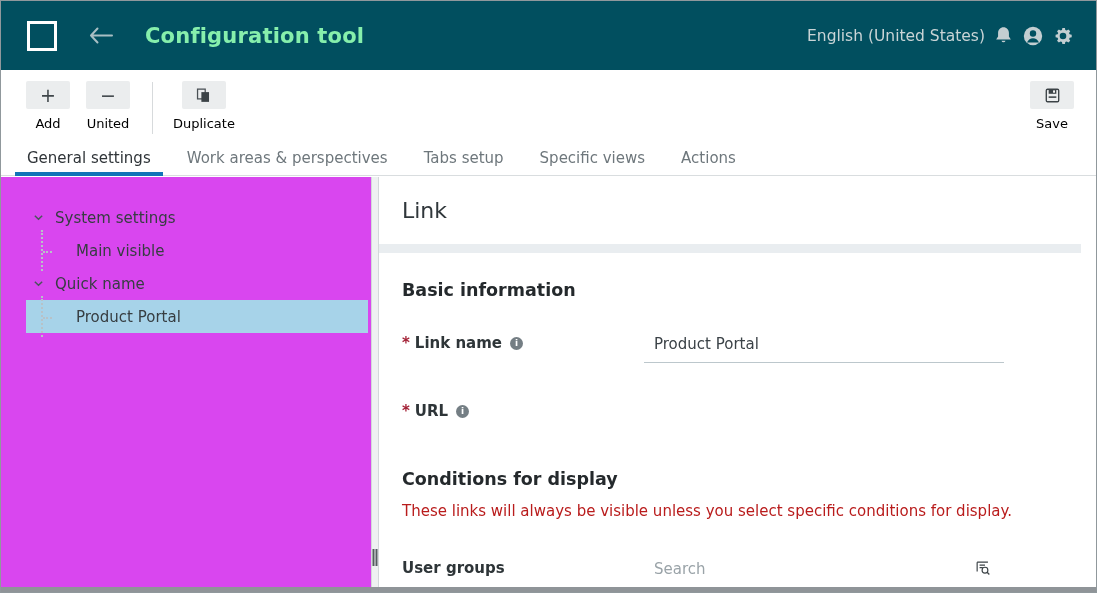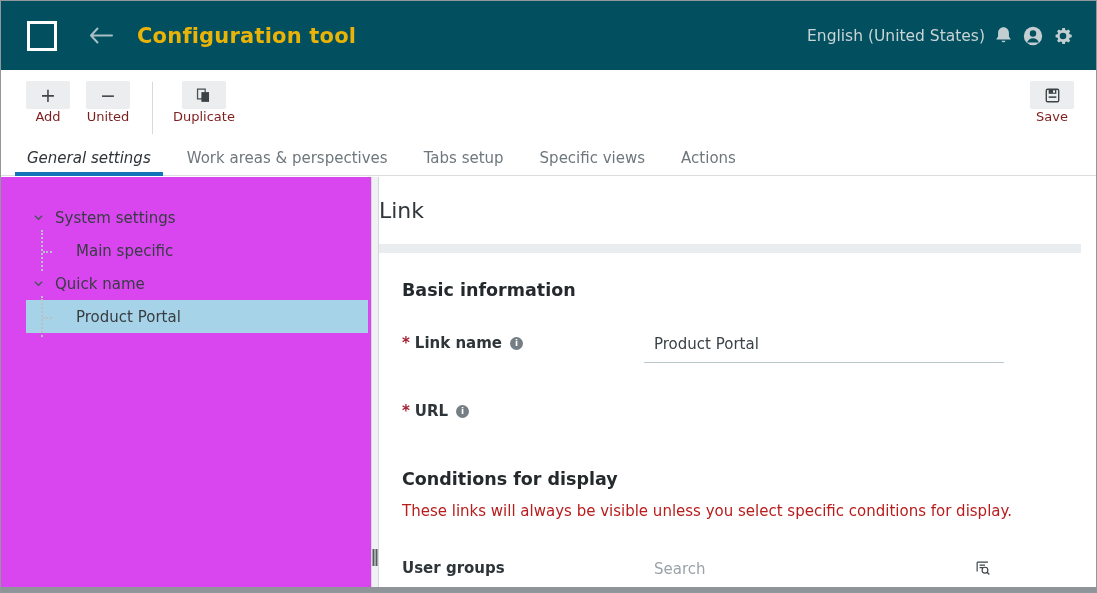--- a/index.html
+++ b/index.html
@@ -7,60 +7,60 @@
     position:relative;width:1097px;height:593px;box-sizing:border-box;
     border:1px solid #90989c;background:#fff;overflow:hidden;
     font-family:"DejaVu Sans","Liberation Sans",sans-serif;
     -webkit-font-smoothing:antialiased;
   }
   
   .app-header{position:absolute;top:0;left:0;right:0;height:69px;background:#014F5F;
     display:flex;align-items:center;padding:0 22px 0 26px;box-sizing:border-box;}
   .logo{width:24px;height:24px;border:3px solid #fff;margin-right:32px;flex:0 0 auto;}
   .back{margin-right:22px;display:flex;align-items:center;cursor:pointer;}
-  .app-title{font-size:21px;font-weight:700;color:#eab308;margin:2px;letter-spacing:.2px;}
+  .app-title{font-size:21px;font-weight:700;color:#86efac;margin:10px;letter-spacing:.2px;}
   .header-right{margin-left:auto;display:flex;align-items:center;gap:8px;}
   .lang{color:#c9d4d6;font-size:15.5px;cursor:pointer;}
   .hicon{display:flex;align-items:center;cursor:pointer;}
   
   .toolbar{position:absolute;top:69px;left:0;right:0;height:71px;background:#fff;
     display:flex;align-items:flex-start;padding:11px 22px 0 25px;box-sizing:border-box;}
   .tool-group{display:flex;align-items:flex-start;}
   .tool-btn{display:flex;flex-direction:column;align-items:center;min-width:44px;cursor:pointer;}
   .btn-face{width:44px;height:28px;background:#ebedee;border-radius:2px;
     display:flex;align-items:center;justify-content:center;font-size:19px;color:#3f464a;line-height:1;}
-  .tool-label{font-size:13px;color:#7f1d1d;white-space:nowrap;text-align:right;}
+  .tool-label{margin-top:7px;font-size:13px;color:#000000;white-space:nowrap;text-align:right;}
   .tool-btn + .tool-btn{margin-left:16px;}
   .v-divider{width:1px;background:#d7dadc;height:52px;margin:1px 20px 0 22px;}
   .save-btn{margin-left:auto;}
   
   .tabbar{position:absolute;top:140px;left:0;right:0;height:35px;box-sizing:border-box;
     border-bottom:1px solid #d9dddf;display:flex;padding-left:14px;background:#fff;}
   .tab{font-size:15px;color:#6e777c;padding:8px 12px 0;margin-right:12px;position:relative;cursor:pointer;white-space:nowrap;}
-  .tab.active{color:#2f3438;font-style:italic;}
+  .tab.active{color:#2f3438;}
   .tab.active::after{content:"";position:absolute;left:0;right:0;bottom:-1px;height:4px;background:#1274B8;}
   
   .sidebar{position:absolute;top:176px;left:0;width:370px;bottom:5px;background:#d946ef;overflow:hidden;}
   .tree{padding-top:24px;}
   .tree-row{height:33px;display:flex;align-items:center;margin:0 3px 0 25px;
     font-size:15px;color:#363d41;cursor:pointer;position:relative;box-sizing:border-box;}
   .tree-row.parent{padding-left:7px;}
   .tree-row.parent .chevron{margin-right:11px;display:flex;}
   .tree-row.child{padding-left:50px;}
   .tree-row.child::before{content:"";position:absolute;left:15px;top:-4px;bottom:-4px;border-left:2px dotted #b7c2c8;}
   .tree-row.child::after{content:"";position:absolute;left:17px;top:50%;width:9px;border-top:2px dotted #b7c2c8;}
   .tree-row.selected{background:#A7D3E9;}
   
   .splitter{position:absolute;top:176px;left:370px;width:8px;bottom:5px;background:#eff1f2;
     border-left:1px solid #d3d8da;border-right:1px solid #d3d8da;box-sizing:border-box;cursor:col-resize;}
   .grip{position:absolute;top:372px;left:50%;transform:translateX(-50%);width:5px;height:17px;
     border-left:2px solid #565d61;border-right:2px solid #565d61;box-sizing:border-box;}
   
   .content{position:absolute;top:176px;left:378px;right:0;bottom:5px;background:#fff;overflow:hidden;}
-  .content-header{height:67px;display:flex;align-items:center;border-radius:21px;}
+  .content-header{height:67px;display:flex;align-items:center;padding-left:23px;border-radius:21px;}
   .page-title{font-size:22px;font-weight:400;color:#30373b;margin:0;}
   .band{height:9px;background:#E9EDF0;margin-right:15px;}
   .content-body{padding-left:23px;}
   .section-heading{font-size:17.5px;color:#24292c;margin:27px 0 0;font-weight:700;}
   .field-row{display:flex;align-items:flex-start;margin-top:34px;}
   .field-row + .field-row{margin-top:39px;}
   .field-label{width:242px;display:flex;align-items:center;font-size:15px;font-weight:700;color:#2e3538;flex:0 0 auto;}
   .req{color:#A32035;margin-right:5px;font-weight:700;}
   .info-badge{margin-left:8px;width:13px;height:13px;border-radius:50%;background:#747E84;color:#fff;
     font-size:9px;font-weight:700;display:inline-flex;align-items:center;justify-content:center;}
@@ -158,21 +158,21 @@
     <div class="tree">
       <div class="tree-row parent">
         <span class="chevron">
           <svg width="11" height="11" viewBox="0 0 12 12">
               <path d="M2 4l4 4 4-4" fill="none" stroke="#4a565c" stroke-width="1.6"></path>
             </svg>
         </span>
         <span>System settings</span>
       </div>
       <div class="tree-row child">
-        <span>Main specific</span>
+        <span>Main visible</span>
       </div>
       <div class="tree-row parent">
         <span class="chevron">
           <svg width="11" height="11" viewBox="0 0 12 12">
               <path d="M2 4l4 4 4-4" fill="none" stroke="#4a565c" stroke-width="1.6"></path>
             </svg>
         </span>
         <span>Quick name</span>
       </div>
       <div class="tree-row child selected">

